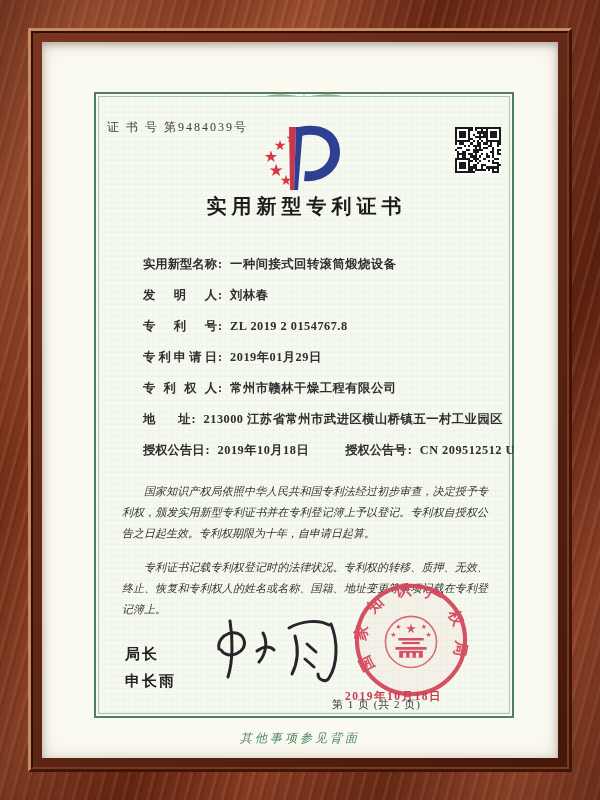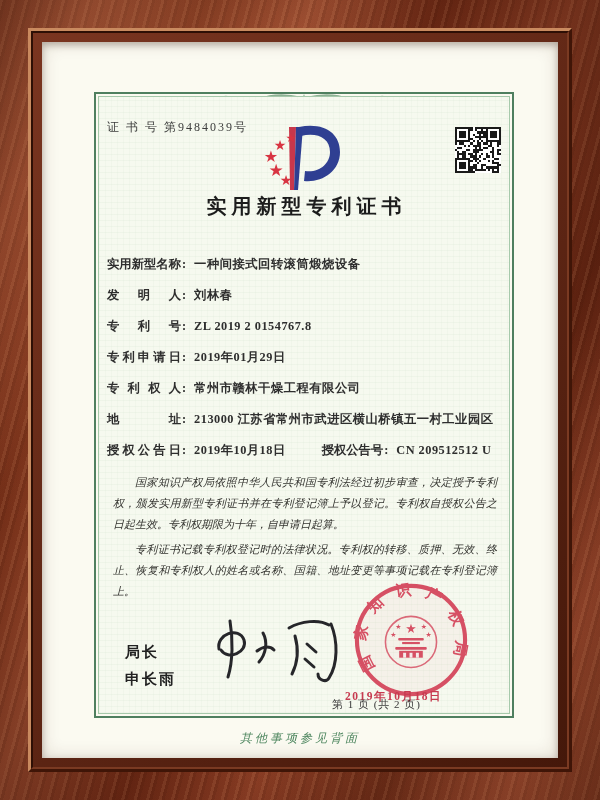--- a/index.html
+++ b/index.html
@@ -36,32 +36,32 @@
            #f6f9ef;}
 
   
   .cert-no{position:absolute;left:8px;top:22px;font-size:12px;letter-spacing:2px;color:#3c3c3c;}
   .logo{position:absolute;left:150px;top:22px;width:100px;height:80px;}
   .qr{position:absolute;right:8px;top:30px;width:46px;height:46px;background:#fff;}
   .title{position:absolute;left:0;right:0;top:96px;text-align:center;
          font-size:20px;font-weight:700;letter-spacing:5px;padding-left:5px;color:#1c1c1c;}
 
   .fields{position:absolute;left:8px;right:6px;top:158px;font-size:12.3px;color:#2e2e2e;font-weight:600;}
-  .field{display:flex;line-height:19px;margin-bottom:12px;white-space:nowrap;}
+  .field{display:flex;line-height:19px;margin-bottom:12px;white-space:nowrap;margin-left:36px;}
   .flabel{display:inline-block;width:74px;text-align:justify;text-align-last:justify;}
   .fcolon{margin:0 8px 0 1px;}
   .fvalue{letter-spacing:.5px;}
   .grant{margin-top:2px;align-items:center;}
   .g2{width:auto;margin-left:36px;text-align-last:auto;}
 
   .paras{position:absolute;left:10px;right:8px;top:371px;font-size:11px;line-height:21px;
          color:#33332f;text-align:justify;font-style:italic;}
-  .paras p{margin:4px;text-indent:2em;}
-
-  .sig-block{position:absolute;left:26px;top:543px;font-family:Liberation Mono, monospace;
+  .paras p{margin:13px;text-indent:2em;}
+
+  .sig-block{position:absolute;left:26px;top:543px;font-family:Liberation Sans, sans-serif;
              font-weight:700;font-size:15px;line-height:27px;color:#222;letter-spacing:2px;}
   .sig-svg{position:absolute;left:102px;top:512px;width:150px;height:80px;}
 
   .seal{position:absolute;left:253px;top:484px;width:118px;height:118px;opacity:.93;}
   .seal-date{position:absolute;left:246px;top:592px;font-size:11.5px;font-weight:700;
              color:#c73b50;letter-spacing:1.5px;white-space:nowrap;}
 
   .page-foot{position:absolute;right:88px;top:600px;font-size:11px;color:#3a3a3a;letter-spacing:1px;}
   .back-note{position:absolute;left:0;right:0;bottom:11px;text-align:center;font-size:12px;
              font-style:italic;letter-spacing:3px;color:#4f8760;}

